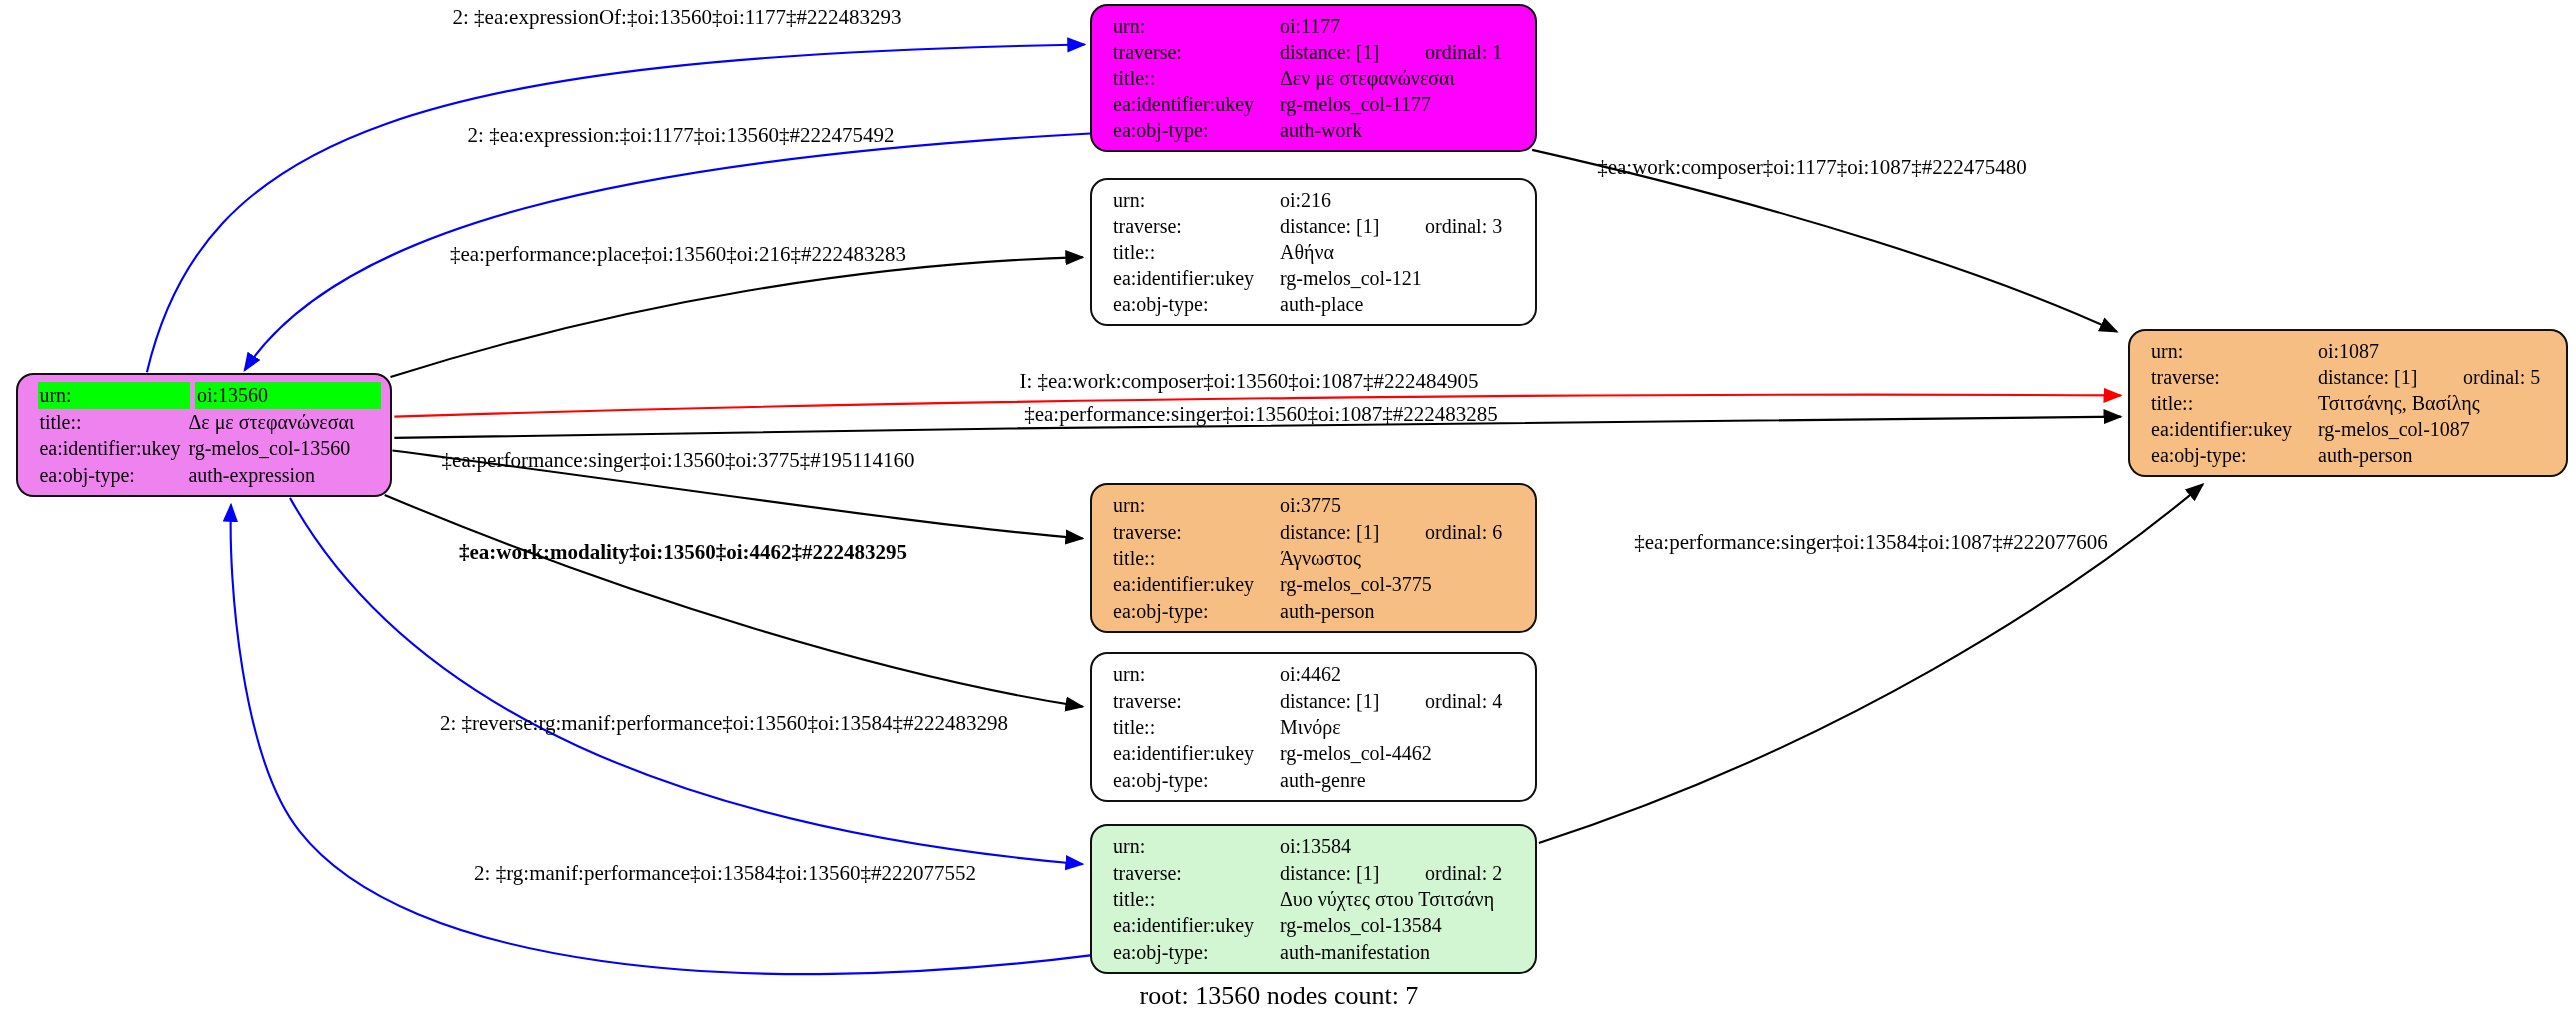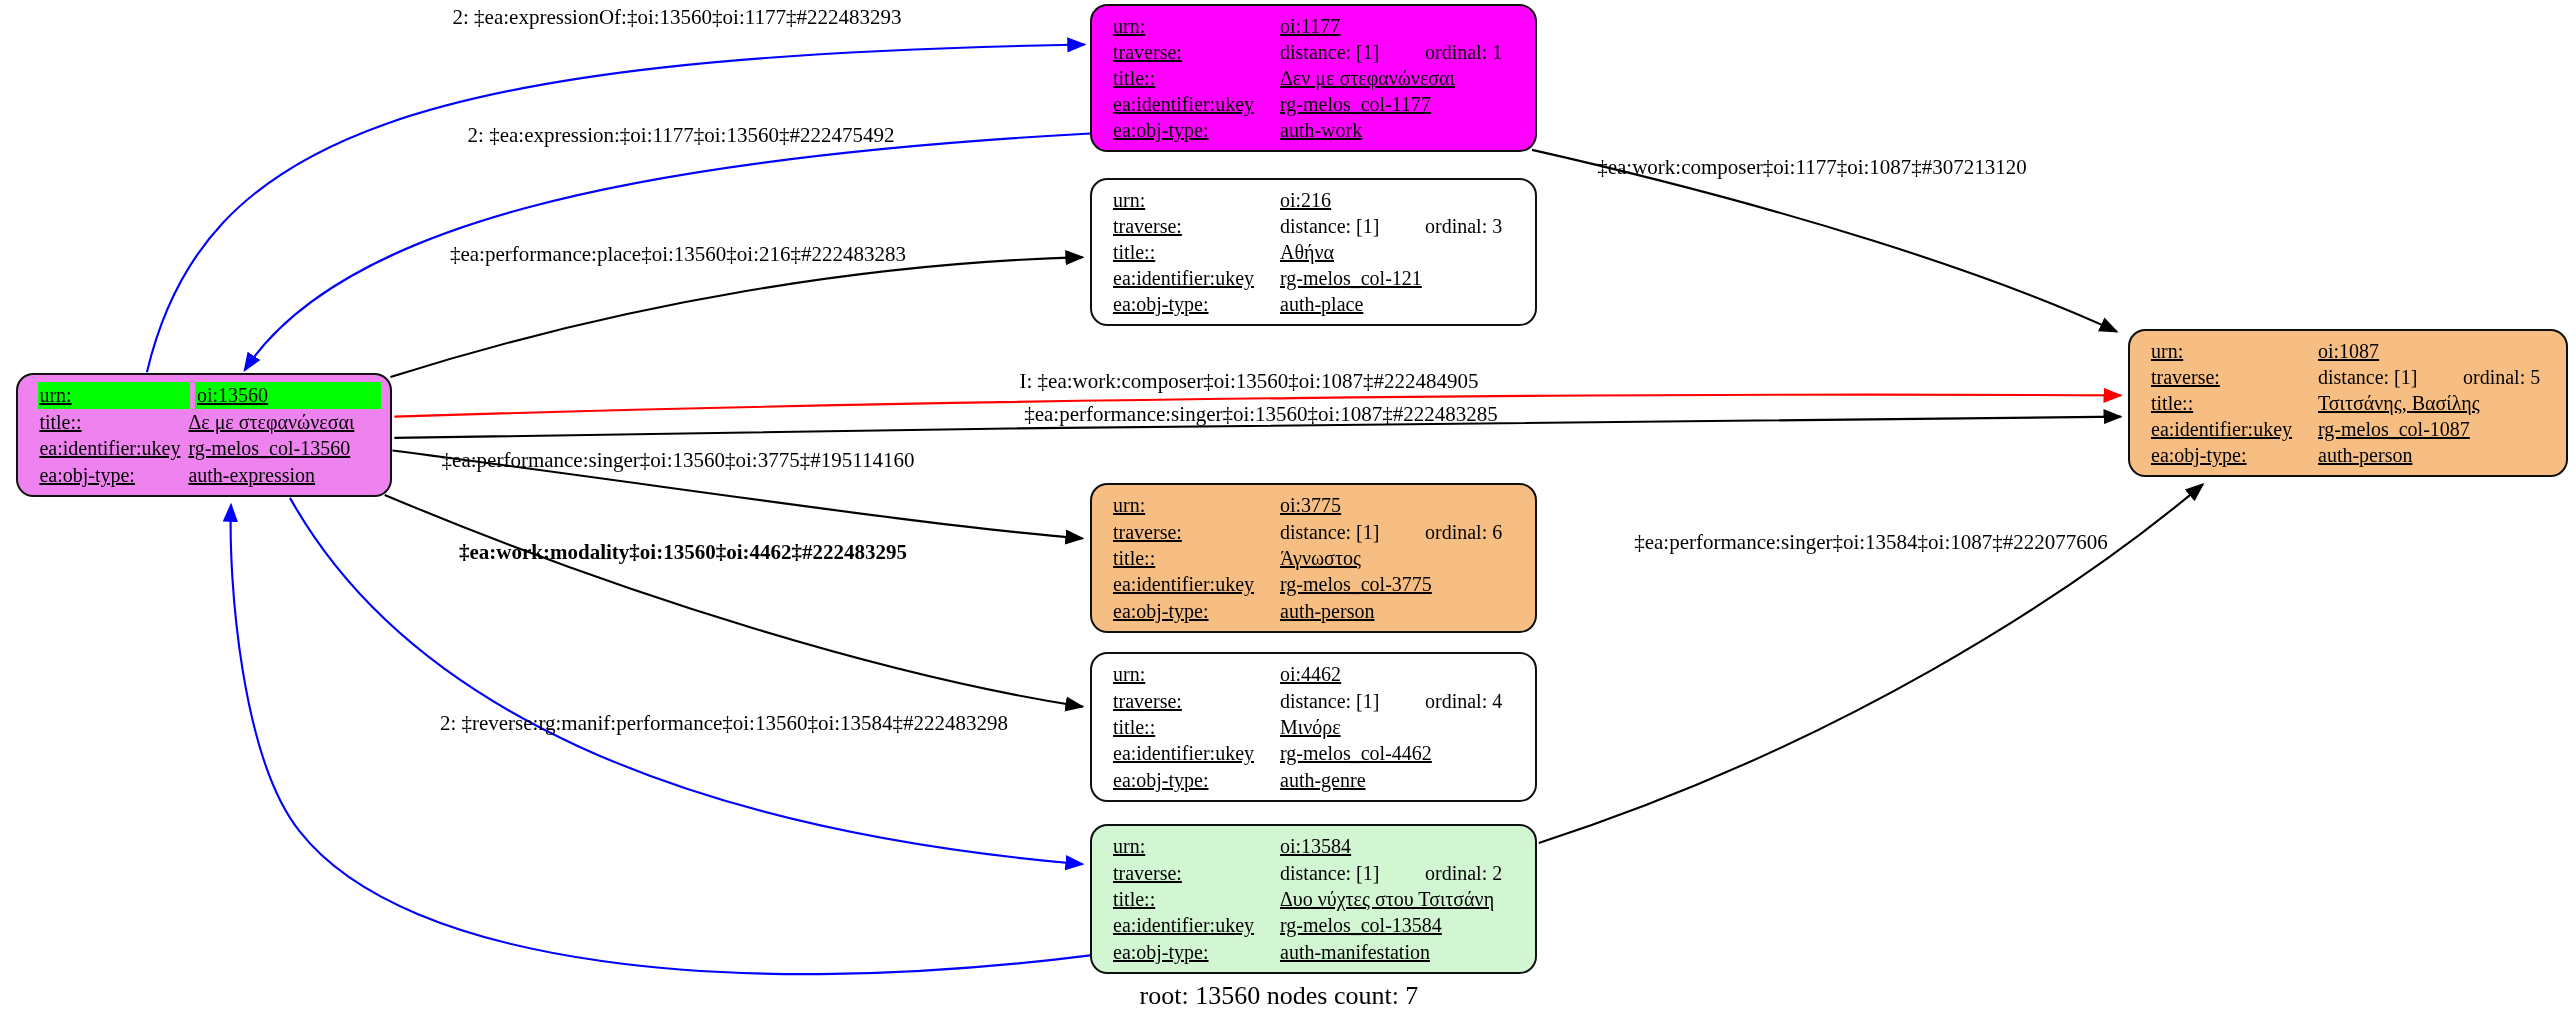--- a/index.html
+++ b/index.html
@@ -9,21 +9,21 @@
     color:#000;
   }
   .stage{position:relative;width:2576px;height:1017px;overflow:hidden;}
   svg.edges{position:absolute;left:0;top:0;width:2576px;height:1017px;}
   .node{
     position:absolute;box-sizing:border-box;
     border:2.4px solid #101010;border-radius:17.4px;
     display:flex;flex-direction:column;justify-content:center;
     padding:6.8px 7.7px 6.8px 0;
   }
-  .row{flex:1;display:flex;align-items:center;padding-left:21px;font-size:20px;line-height:1;text-decoration:underline;}
+  .row{flex:1;display:flex;align-items:center;padding-left:21px;font-size:20px;line-height:1;}
   .lbl{display:inline-block;white-space:nowrap;flex:0 0 auto;}
   .val{flex:1;white-space:nowrap;}
   .row.hl{margin-right:1.9px;}
   .row.hl .lbl{background:#00ff00;padding:2.9px 1.9px 3.9px 0;margin-left:-1.9px;padding-left:1.9px;}
   .row.hl .val{background:#00ff00;padding:2.9px 1.9px 3.9px 1.9px;margin-left:4.8px;}
   .dist{display:inline-block;min-width:145px;}
   .ord{display:inline-block;}
   .elabel{
     position:absolute;transform:translate(-50%,-50%);
     font-size:21px;white-space:nowrap;line-height:1;
@@ -213,16 +213,17 @@
       </div>
     </div>
     <div class="elabel" style="left: 677px; top: 17.4px;">2: ‡ea:expressionOf:‡oi:13560‡oi:1177‡#222483293</div>
     <div class="elabel" style="left: 681px; top: 135px;">2: ‡ea:expression:‡oi:1177‡oi:13560‡#222475492</div>
     <div class="elabel" style="left: 678px; top: 254px;">‡ea:performance:place‡oi:13560‡oi:216‡#222483283</div>
     <div class="elabel" style="left: 1249px; top: 381px;">I: ‡ea:work:composer‡oi:13560‡oi:1087‡#222484905</div>
     <div class="elabel" style="left: 1261px; top: 414px;">‡ea:performance:singer‡oi:13560‡oi:1087‡#222483285</div>
     <div class="elabel" style="left: 678px; top: 460px;">‡ea:performance:singer‡oi:13560‡oi:3775‡#195114160</div>
     <div class="elabel" style="left: 683px; top: 552px; font-weight: bold;">‡ea:work:modality‡oi:13560‡oi:4462‡#222483295</div>
     <div class="elabel" style="left: 724px; top: 723px;">2: ‡reverse:rg:manif:performance‡oi:13560‡oi:13584‡#222483298</div>
-    <div class="elabel" style="left: 1812px; top: 167px;">‡ea:work:composer‡oi:1177‡oi:1087‡#307213120</div>
+    <div class="elabel" style="left: 725px; top: 873px;">2: ‡rg:manif:performance‡oi:13584‡oi:13560‡#222077552</div>
+    <div class="elabel" style="left: 1812px; top: 167px;">‡ea:work:composer‡oi:1177‡oi:1087‡#222475480</div>
     <div class="elabel" style="left: 1871px; top: 542px;">‡ea:performance:singer‡oi:13584‡oi:1087‡#222077606</div>
   </div>
 
 
 </body></html>

